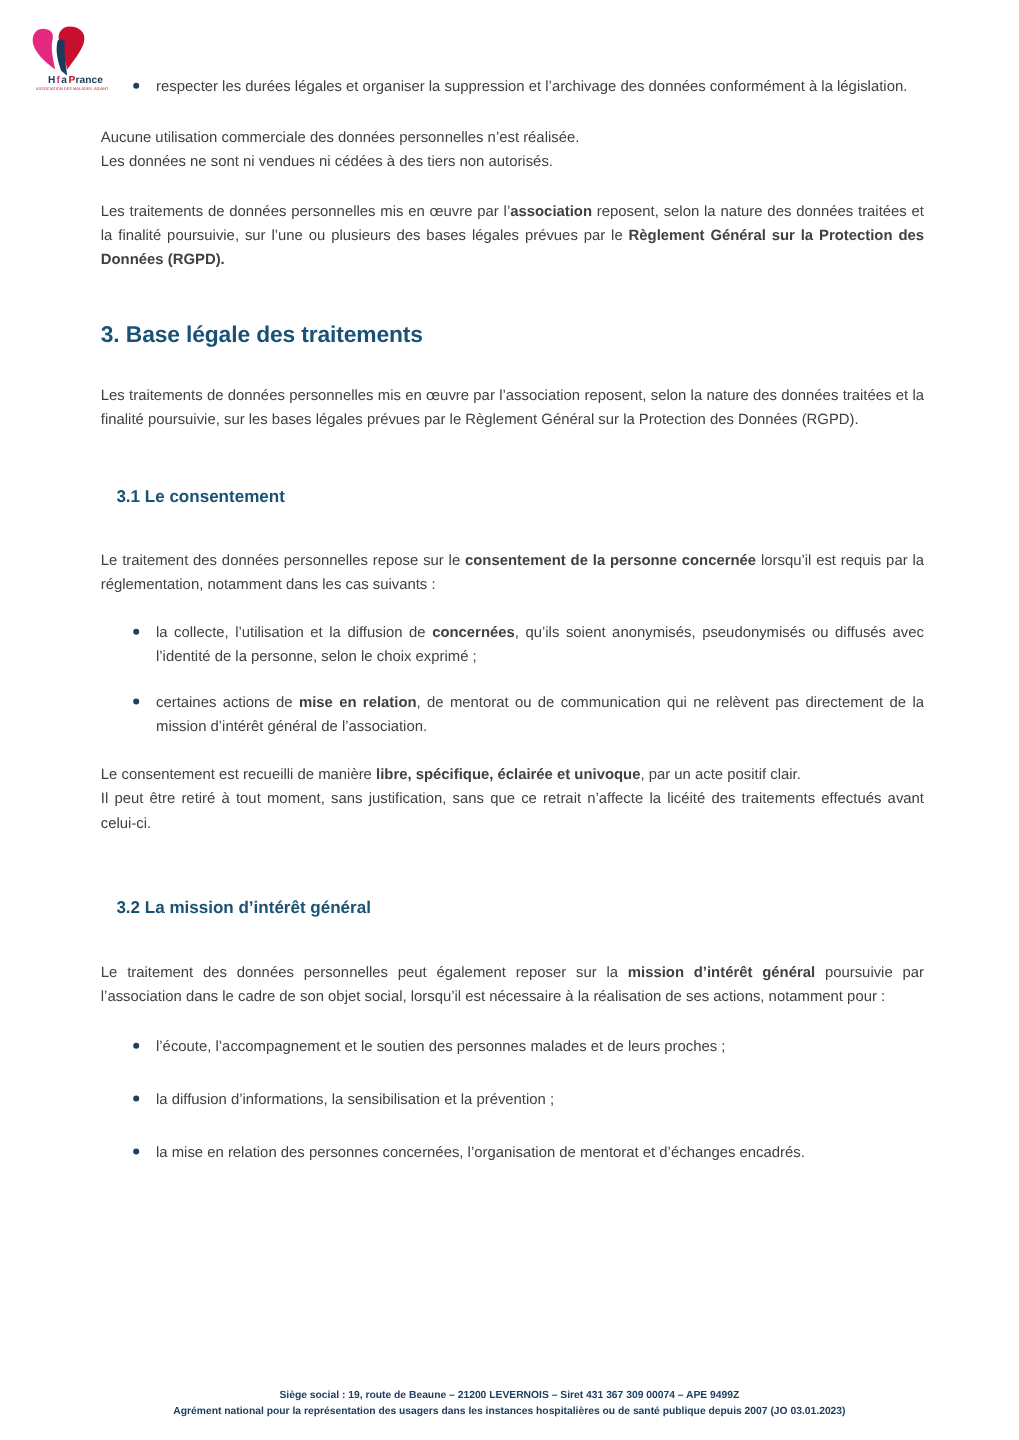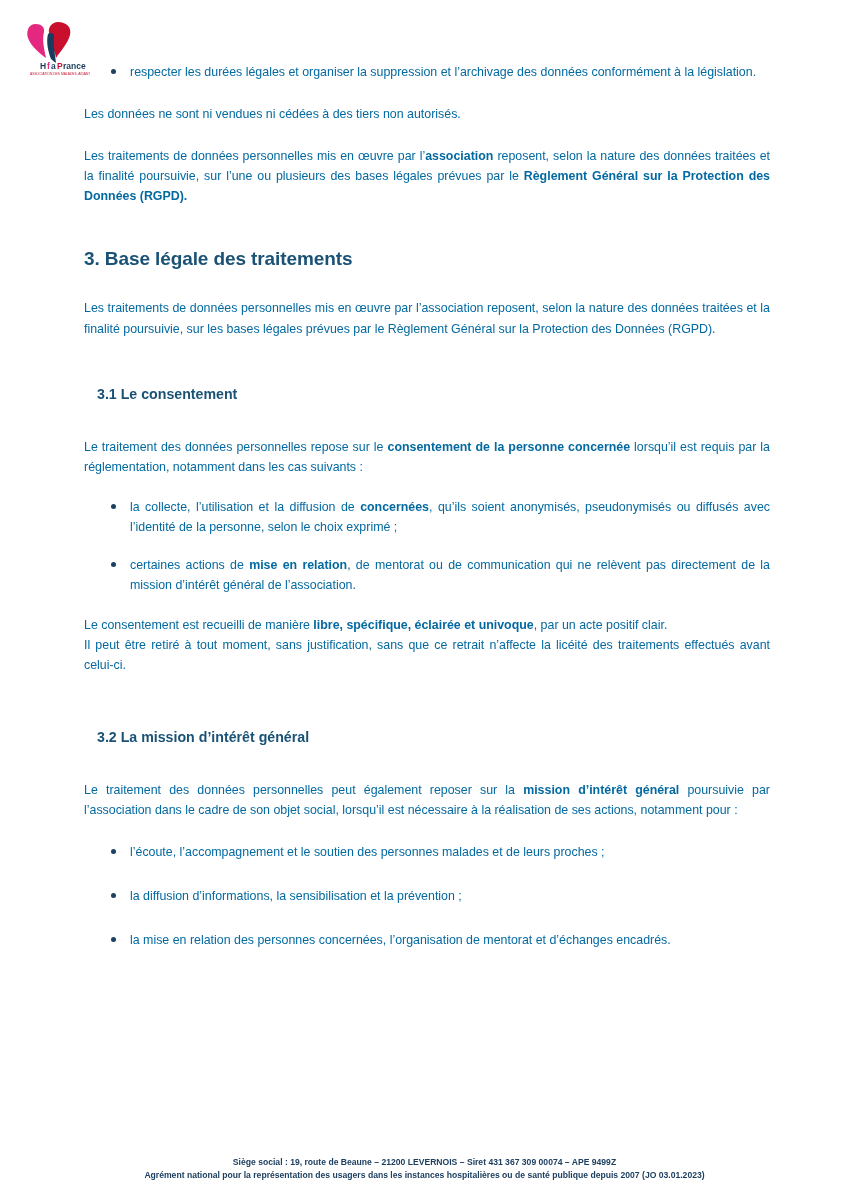--- a/index.html
+++ b/index.html
@@ -38,21 +38,21 @@
   .content {
     position: absolute;
     top: 62px;
     left: 84px;
     width: 686px;
   }
 
   p, li {
     font-size: 12.4px;
     line-height: 1.62;
-    color: #0369a1;
+    color: #404040;
     margin: 0;
   }
 
   .para {
     margin: 0 0 0 0;
     text-align: justify;
   }
   .para.nojust { text-align: left; }
   .spacer-md { height: 22px; }
 
@@ -132,20 +132,21 @@
 
     <ul class="bullets">
       <li>
         <span class="dot"></span>
         <span>respecter les durées légales et organiser la suppression et l’archivage des données conformément à la législation.</span>
       </li>
     </ul>
 
     <div class="spacer-md"></div>
 
+    <p class="para nojust">Aucune utilisation commerciale des données personnelles n’est réalisée.</p>
     <p class="para nojust">Les données ne sont ni vendues ni cédées à des tiers non autorisés.</p>
 
     <div class="spacer-md"></div>
 
     <p class="para"><span>Les traitements de données personnelles mis en œuvre par l’</span><b>association</b><span> reposent, selon la nature des données traitées et la finalité poursuivie, sur l’une ou plusieurs des bases légales prévues par le </span><b>Règlement Général sur la Protection des Données (RGPD).</b></p>
 
     <div style="height:42px"></div>
 
     <h2 class="h-main">3. Base légale des traitements</h2>
 

